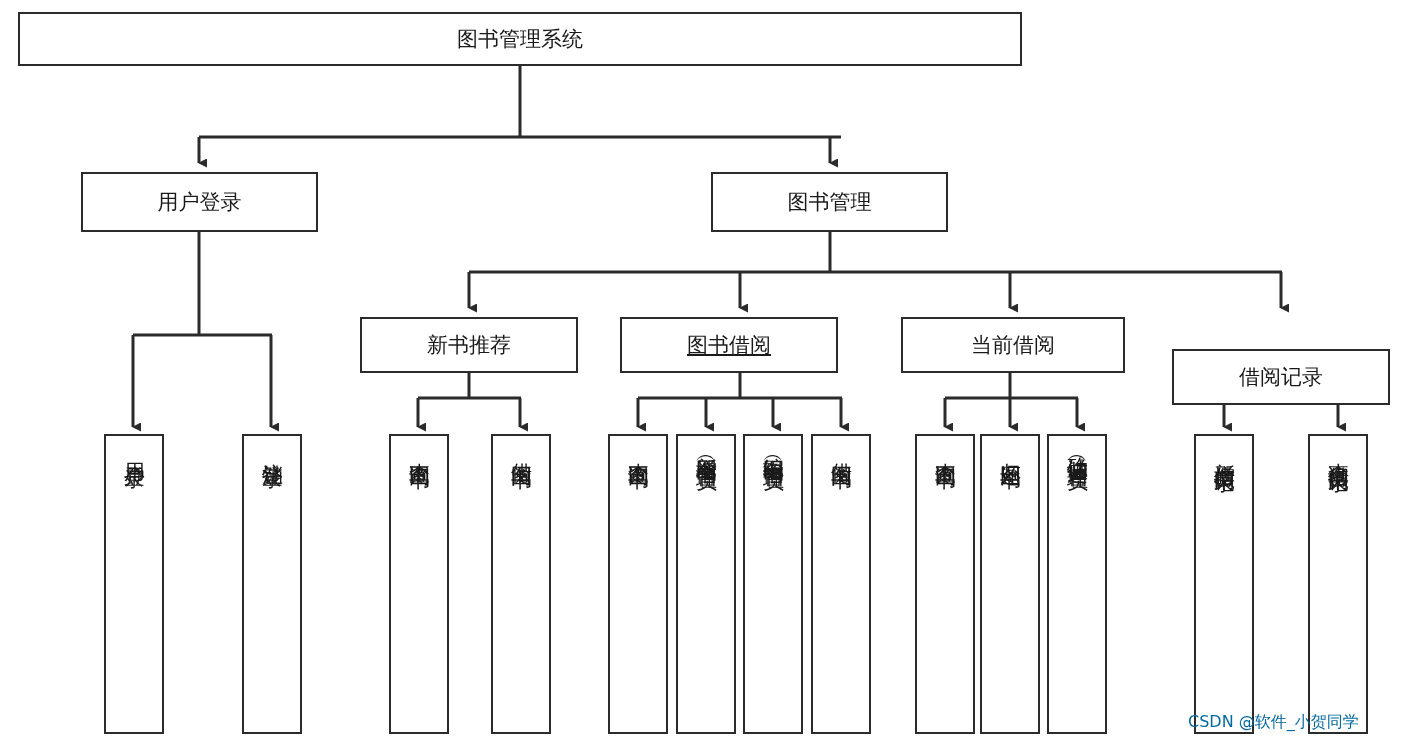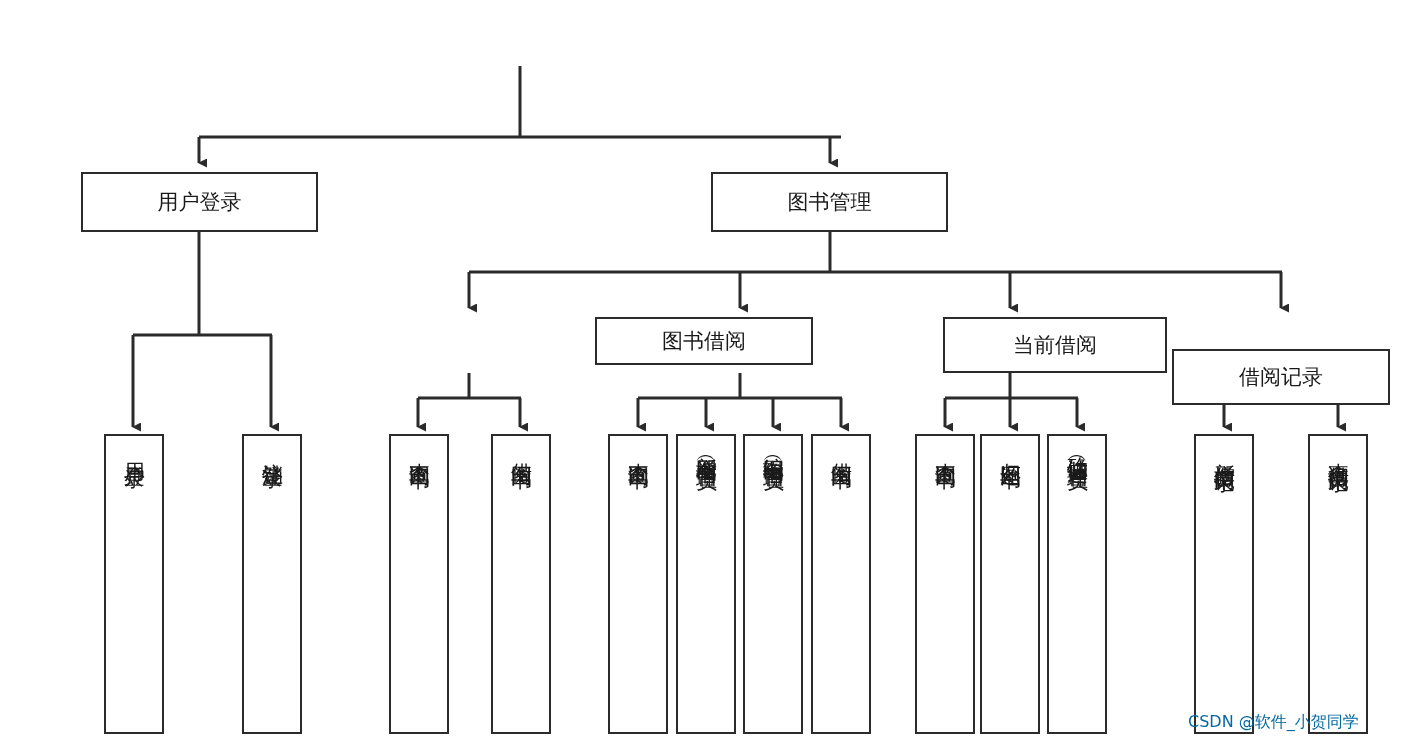--- a/index.html
+++ b/index.html
@@ -120,35 +120,41 @@
       <path d="M 1010 398 L 1010 427" marker-end="url(#arrowhead)"></path>
       <path d="M 1077 398 L 1077 427" marker-end="url(#arrowhead)"></path>
 
       <path d="M 1281 373 L 1281 398"></path>
       <path d="M 1224 398 L 1339 398"></path>
       <path d="M 1224 398 L 1224 427" marker-end="url(#arrowhead)"></path>
       <path d="M 1338 398 L 1338 427" marker-end="url(#arrowhead)"></path>
     </g>
   </svg>
 
+  <div class="node horiz" style="left:18px; top:12px; width:1004px; height:54px;">
+    <span class="node-label">图书管理系统</span>
+  </div>
 
   <div class="node horiz" style="left:81px; top:172px; width:237px; height:60px;">
     <span class="node-label">用户登录</span>
   </div>
 
   <div class="node horiz" style="left:711px; top:172px; width:237px; height:60px;justify-content:center;">
     <span class="node-label">图书管理</span>
   </div>
 
-
-  <div class="node horiz" style="left:595px; top:317px; width:218px; height:48px;">
+  <div class="node horiz" style="left:360px; top:317px; width:218px; height:56px;">
+    <span class="node-label">新书推荐</span>
+  </div>
+
+  <div class="node horiz" style="left:620px; top:317px; width:218px; height:56px;text-decoration:underline;">
     <span class="node-label">图书借阅</span>
   </div>
 
-  <div class="node horiz" style="left:901px; top:317px; width:224px; height:56px;margin-left:42px;">
+  <div class="node horiz" style="left:901px; top:317px; width:224px; height:56px;">
     <span class="node-label">当前借阅</span>
   </div>
 
   <div class="node horiz" style="left:1172px; top:317px; width:218px; height:56px;margin-top:32px;">
     <span class="node-label">借阅记录</span>
   </div>
 
   <div class="node leaf" style="left:104px; top:434px; width:60px; height:300px;">
     <span class="vert">用户登录</span>
   </div>

